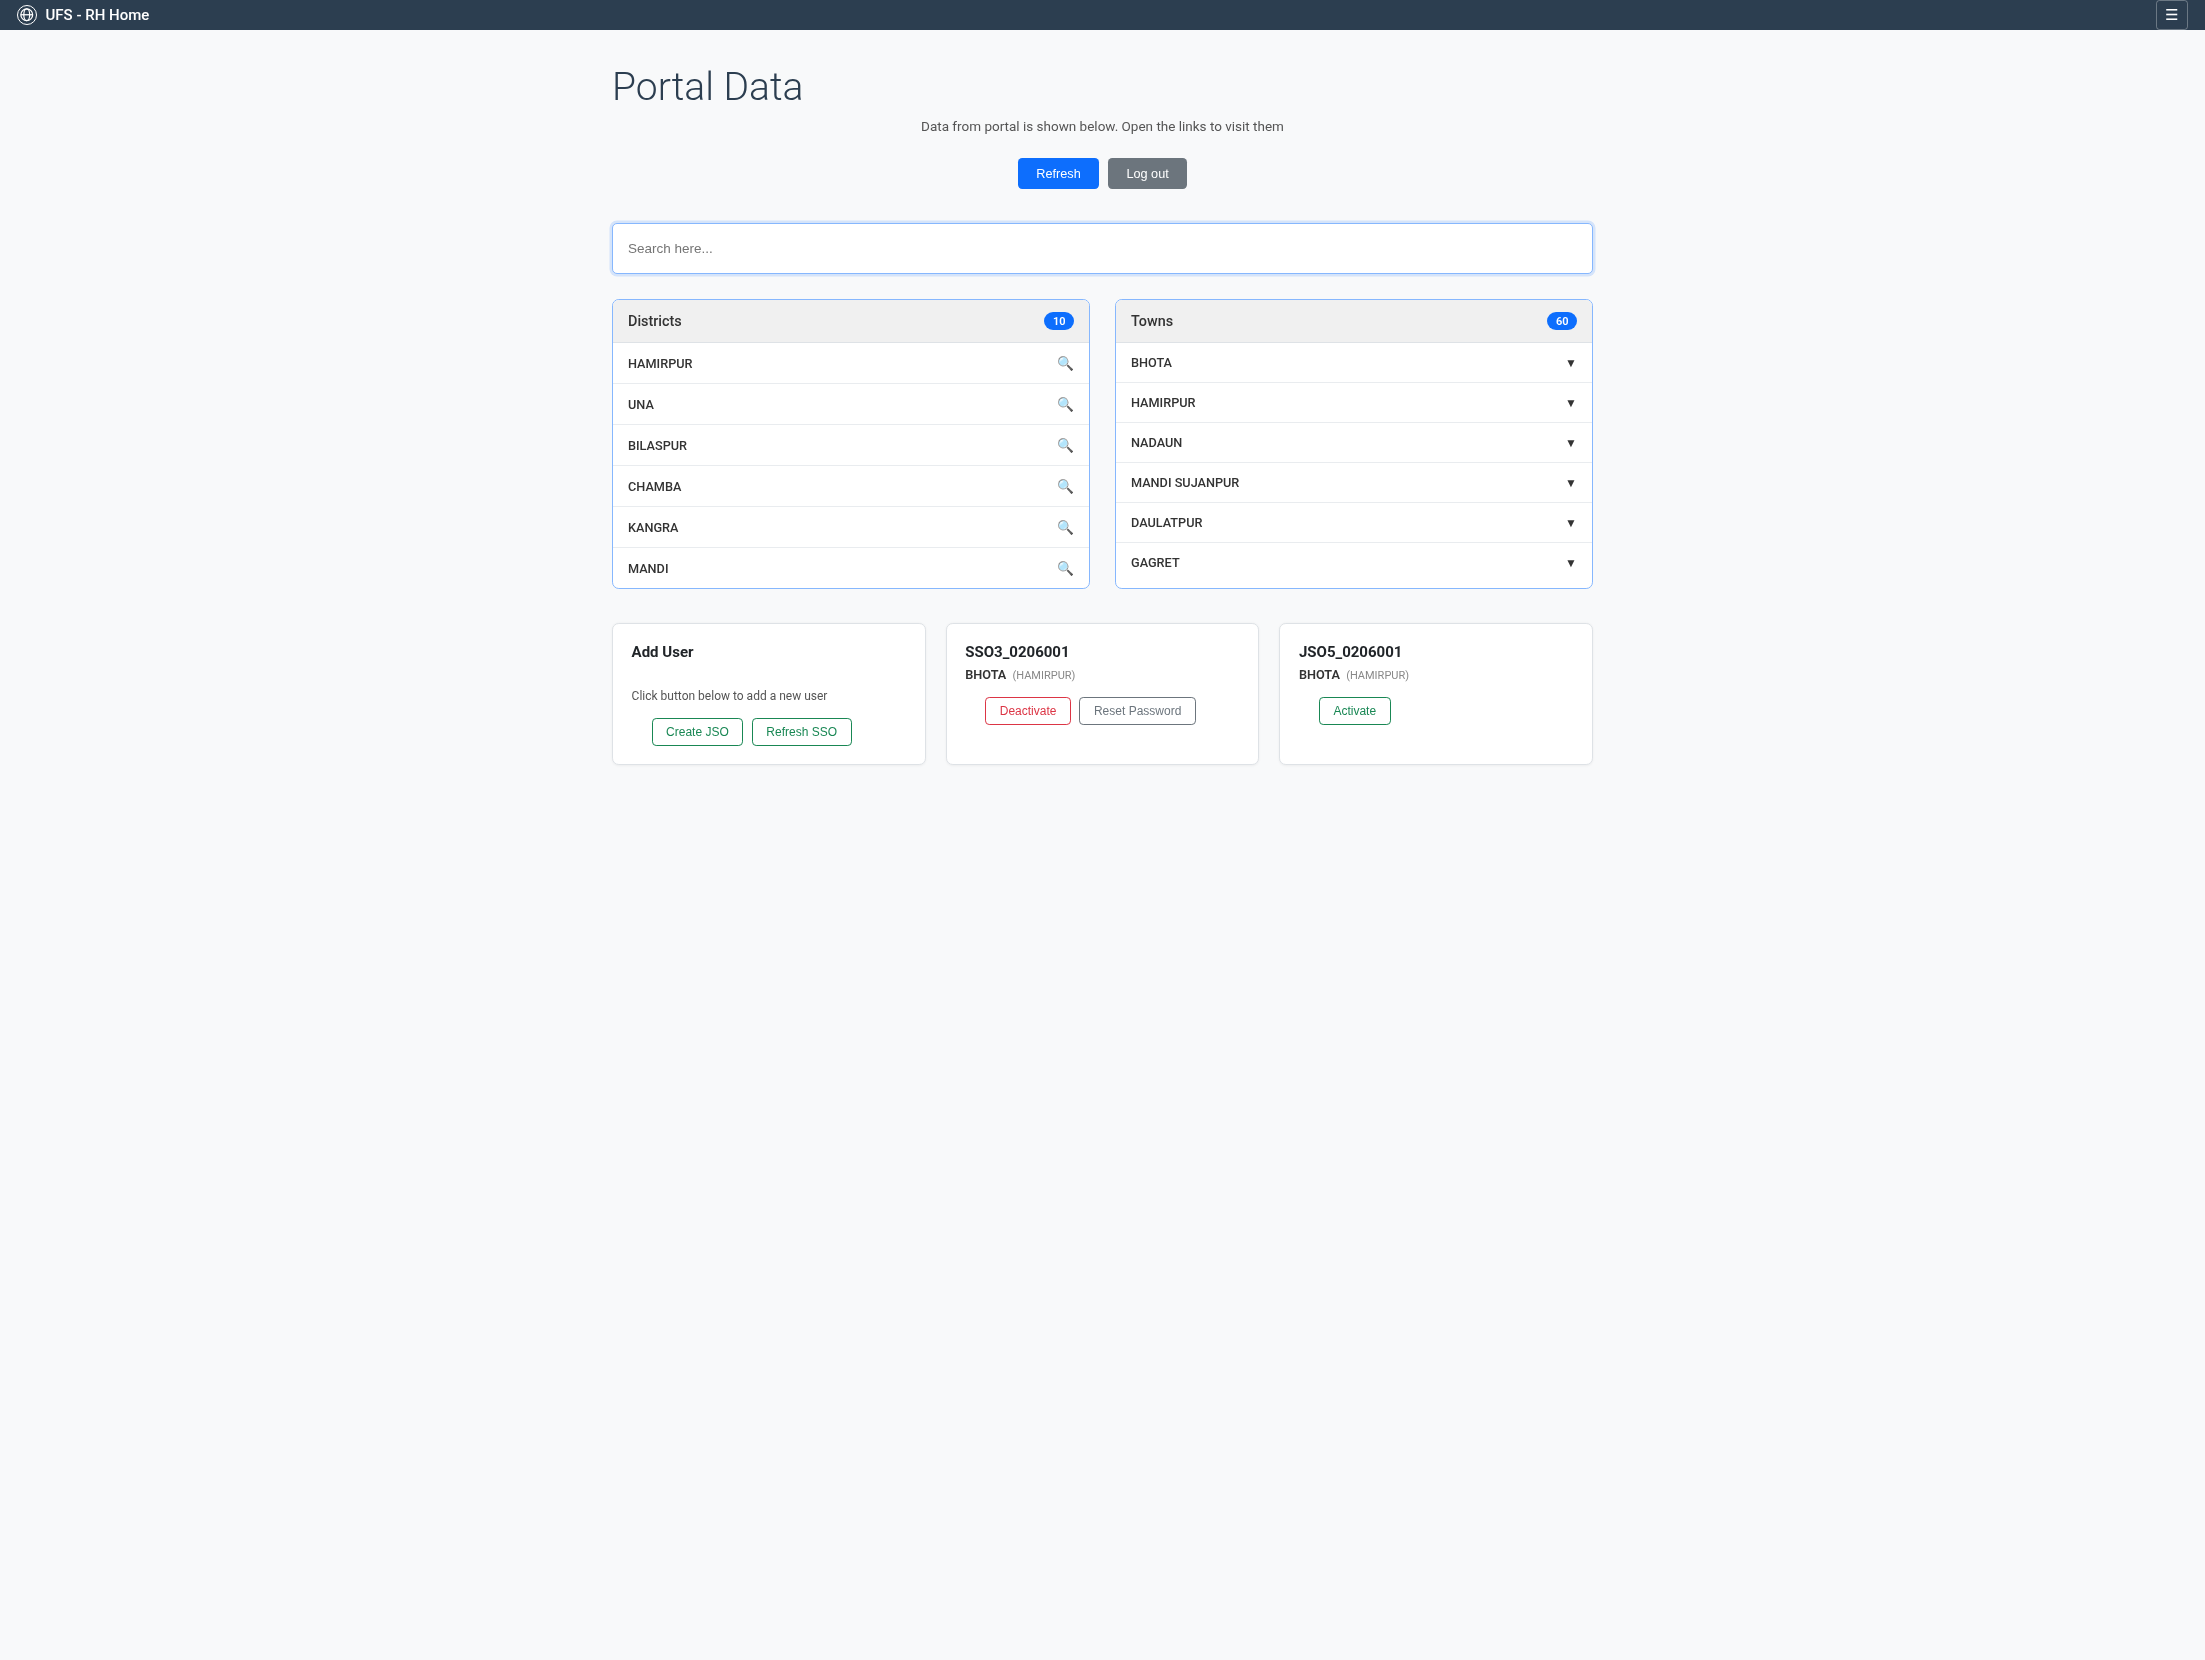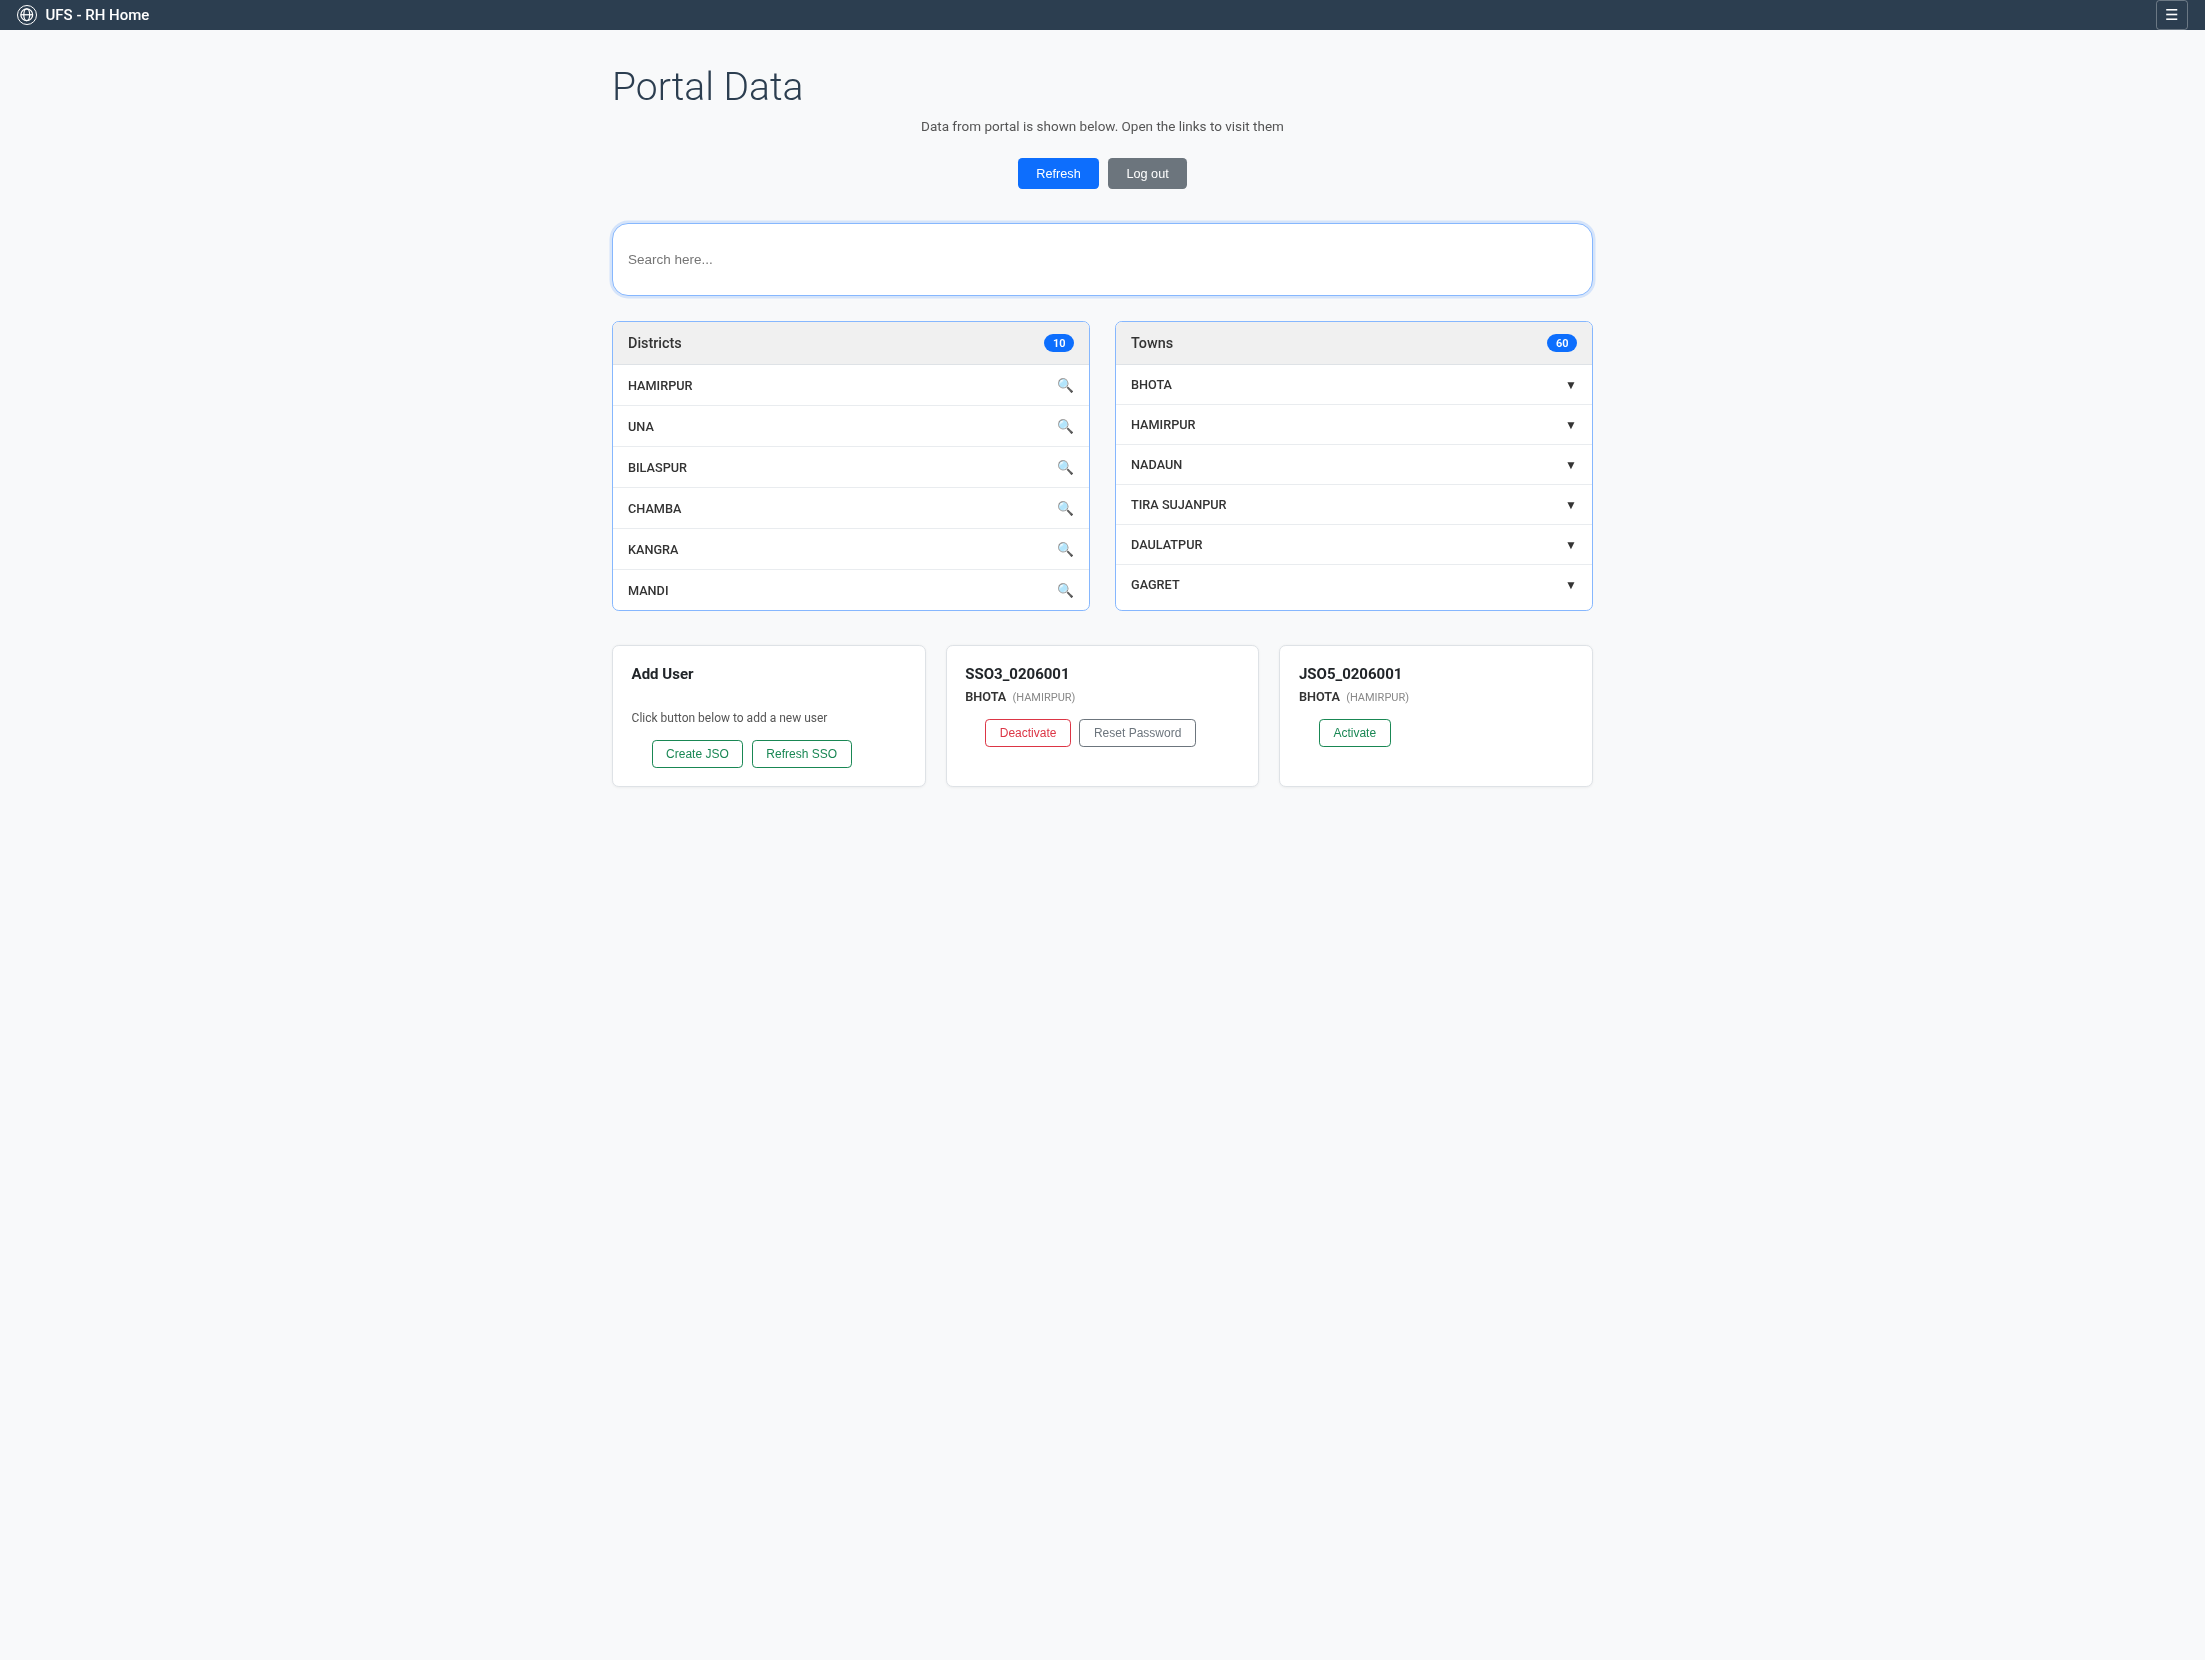--- a/index.html
+++ b/index.html
@@ -103,24 +103,24 @@
       cursor: pointer;
     }
 
     
     .search-container {
       margin-bottom: 25px;
     }
 
     .search-input {
       width: 100%;
-      padding: 28px 15px;
+      padding: 17px 15px;
       font-size: 13.5px;
       border: 1.7px solid #86b7fe;
-      border-radius: 16px;
+      border-radius: 5px;
       outline: none;
       background: #fff;
       color: #555;
       box-shadow: 0 0 0 2.5px rgba(13,110,253,0.15);
     }
 
     
     .panels-row {
       display: grid;
       grid-template-columns: 1fr 1fr;
@@ -349,21 +349,21 @@
         </div>
         <div class="panel-item">
           <span>HAMIRPUR</span>
           <span class="dropdown-icon">▼</span>
         </div>
         <div class="panel-item">
           <span>NADAUN</span>
           <span class="dropdown-icon">▼</span>
         </div>
         <div class="panel-item">
-          <span>TIRA SUJANPUR</span>
+          <span>MANDI SUJANPUR</span>
           <span class="dropdown-icon">▼</span>
         </div>
         <div class="panel-item">
           <span>DAULATPUR</span>
           <span class="dropdown-icon">▼</span>
         </div>
         <div class="panel-item">
           <span>GAGRET</span>
           <span class="dropdown-icon">▼</span>
         </div>

